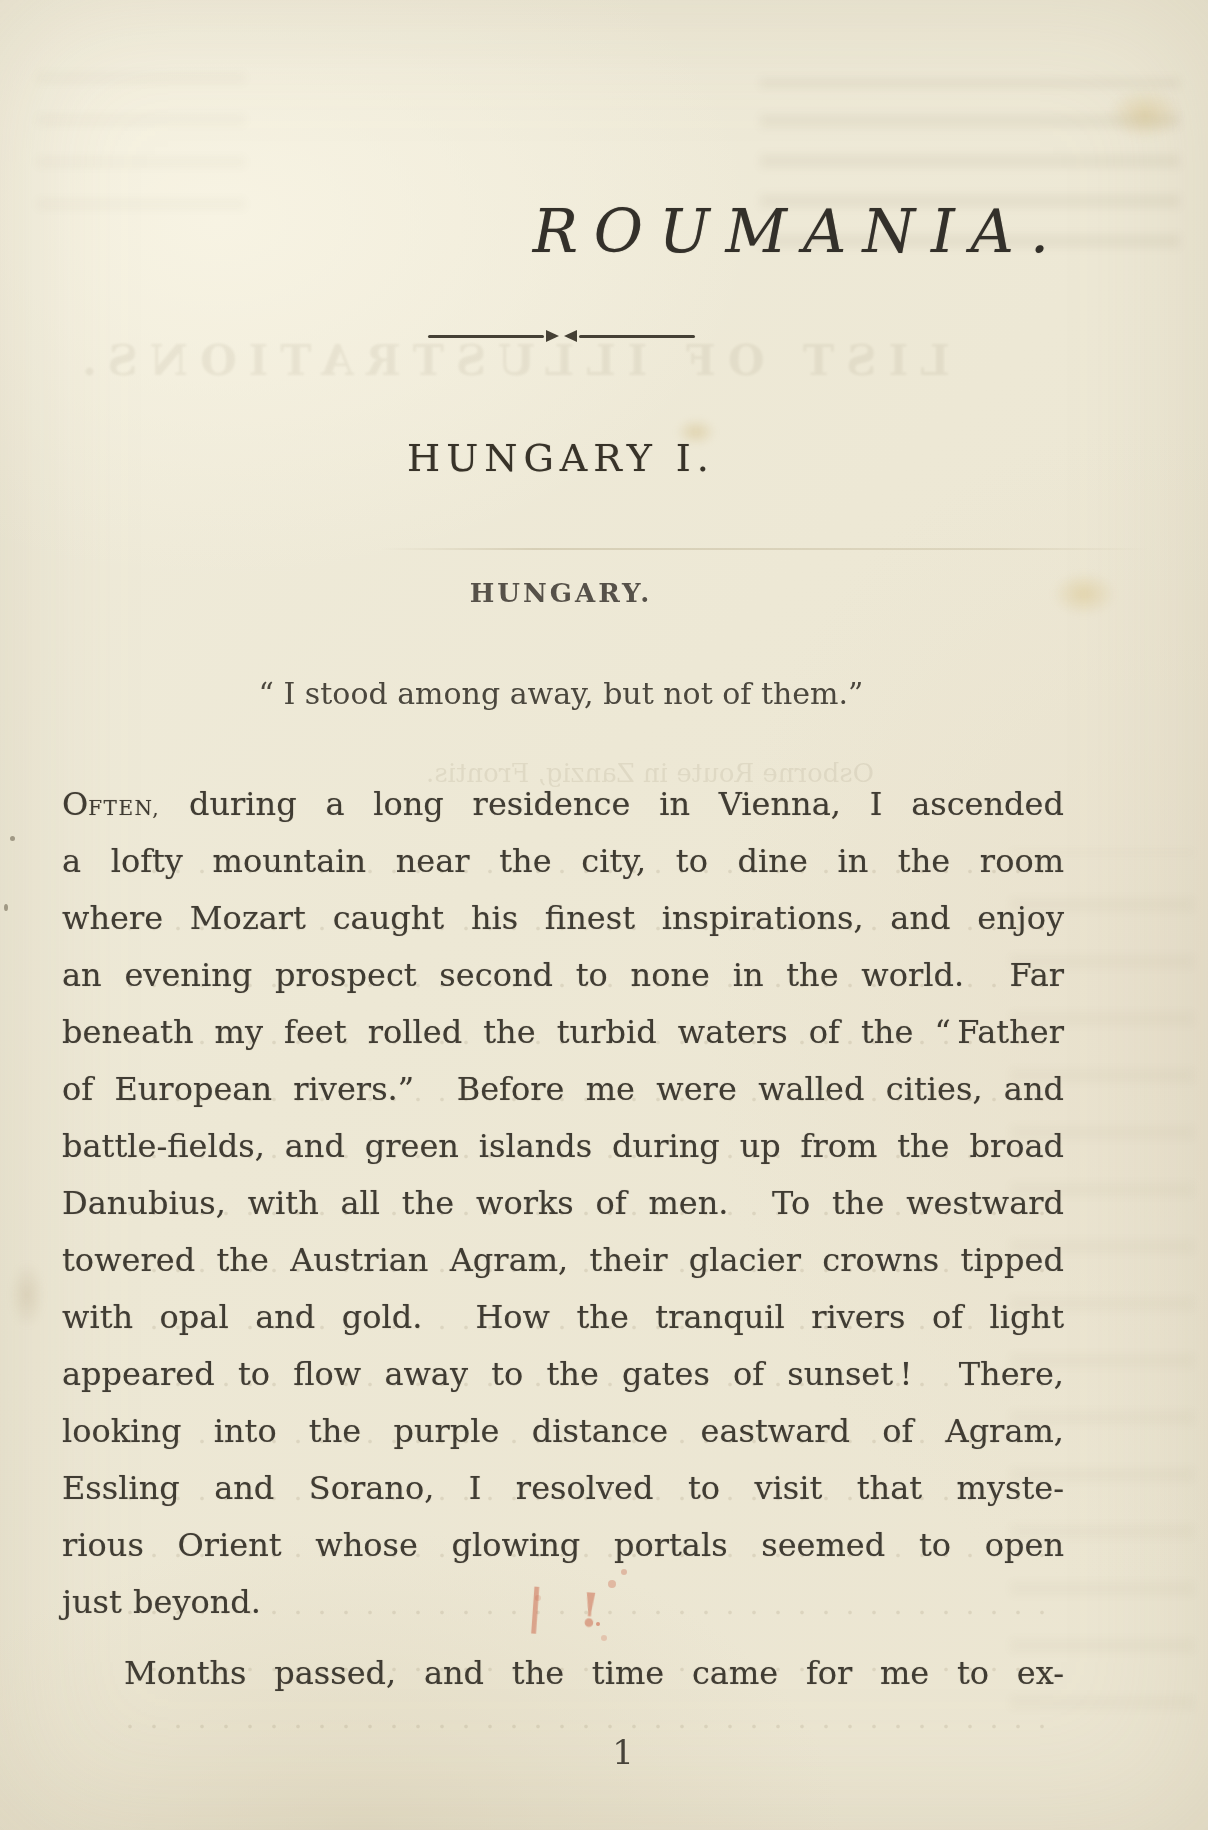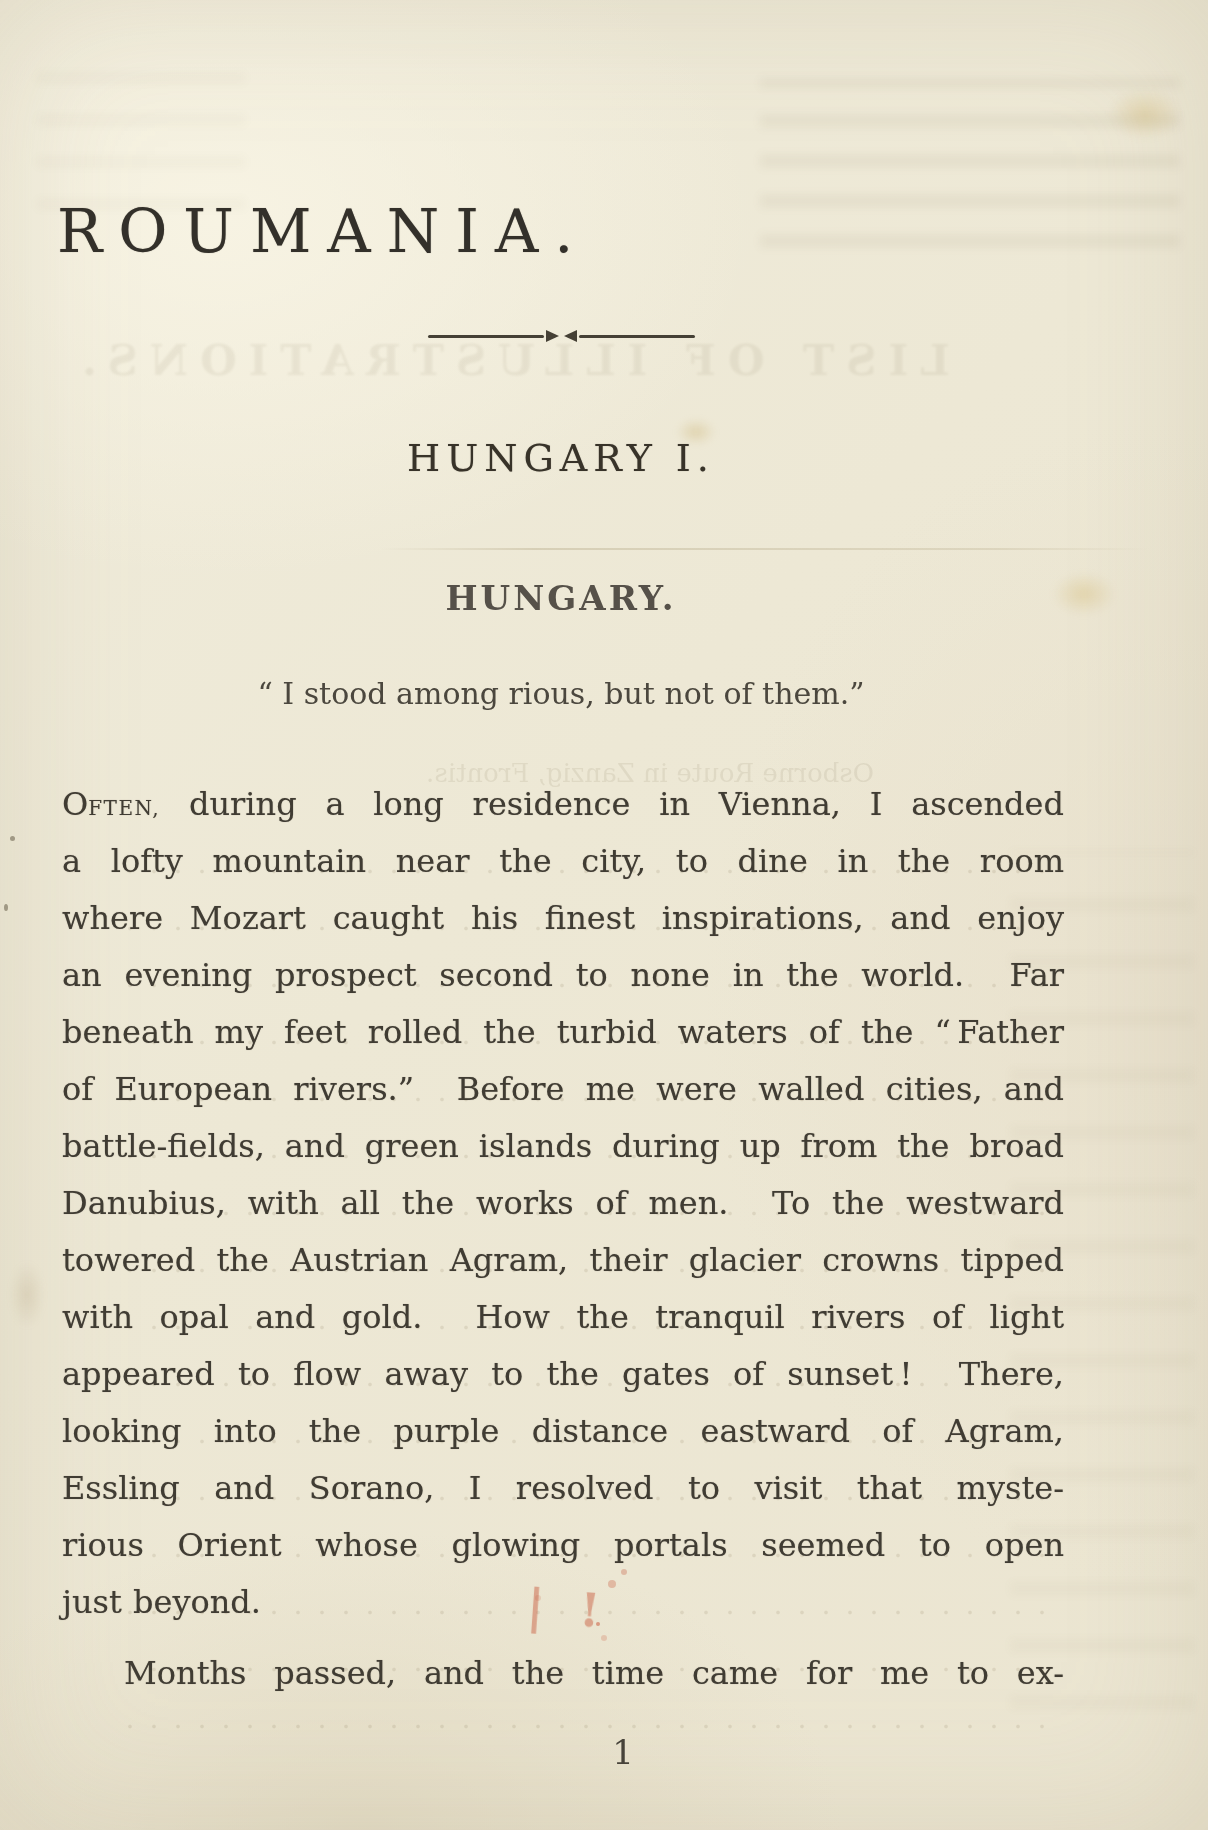--- a/index.html
+++ b/index.html
@@ -13,40 +13,41 @@
       radial-gradient(ellipse 900px 600px at 18% 12%, rgba(248,244,228,.9) 0%, rgba(248,244,228,0) 60%),
       radial-gradient(ellipse 700px 900px at 96% 55%, rgba(232,224,204,.8) 0%, rgba(232,224,204,0) 65%),
       radial-gradient(ellipse 800px 500px at 30% 100%, rgba(224,216,192,.7) 0%, rgba(224,216,192,0) 60%),
       linear-gradient(135deg,#f0ecdb 0%, #ede8d5 45%, #ebe5d1 100%);
     box-shadow: inset 0 0 140px rgba(165,152,118,.22);
     color:#3b3830;
   }
   
   .title{
     position:absolute;top:196px;left:57px;width:1008px;
-    text-align:left;font-size:60px;letter-spacing:16px;
+    text-align:right;font-size:60px;letter-spacing:16px;
     color:#33302a;text-shadow:0 0 1px rgba(50,45,38,.45);
     white-space:nowrap;
+    font-style:italic;
   }
   .divider{
     position:absolute;top:330px;left:57px;width:1008px;
     display:flex;justify-content:center;align-items:center;
   }
   .divider .seg{height:3px;width:116px;background:#454035;border-radius:2px;}
   .divider .tri-r{width:0;height:0;border-top:6px solid transparent;border-bottom:6px solid transparent;border-left:13px solid #454035;margin-left:2px;}
   .divider .tri-l{width:0;height:0;border-top:6px solid transparent;border-bottom:6px solid transparent;border-right:13px solid #454035;margin-right:2px;margin-left:5px;}
   .chapter{
     position:absolute;top:436px;left:57px;width:1008px;
     text-align:center;font-size:38px;letter-spacing:6px;
     color:#383329;text-shadow:0 0 1px rgba(55,50,40,.4);
     white-space:nowrap;
   }
   .section{
     position:absolute;top:578px;left:57px;width:1008px;
-    text-align:center;font-size:34px;font-weight:bold;letter-spacing:3px;
+    text-align:center;font-size:26px;font-weight:bold;letter-spacing:3px;
     color:#565149;white-space:nowrap;
   }
   .epigraph{
     position:absolute;top:676px;left:57px;width:1008px;
     text-align:center;font-size:30px;color:#4b473e;
     white-space:nowrap;
   }
   
   .body-text{
     position:absolute;top:776px;left:62px;width:1002px;
@@ -134,21 +135,21 @@
 
   <div class="divider">
     <span class="seg"></span>
     <span class="tri-r"></span>
     <span class="tri-l"></span>
     <span class="seg"></span>
   </div>
 
   <div class="chapter">HUNGARY I.</div>
   <div class="section">HUNGARY.</div>
-  <div class="epigraph">“ I stood among rious, but not of them.”</div>
+  <div class="epigraph">“ I stood among away, but not of them.”</div>
 
   <div class="body-text">
       <div class="bline j"><span class="lead-big">O</span><span class="lead-small">FTEN,</span> during a long residence in Vienna, I ascended</div>
       <div class="bline j">a lofty mountain near the city, to dine in the room</div>
       <div class="bline j">where Mozart caught his finest inspirations, and enjoy</div>
       <div class="bline j">an evening prospect second to none in the world.&nbsp; Far</div>
       <div class="bline j">beneath my feet rolled the turbid waters of the “ Father</div>
       <div class="bline j">of European rivers.”&nbsp; Before me were walled cities, and</div>
       <div class="bline j">battle-fields, and green islands during up from the broad</div>
       <div class="bline j">Danubius, with all the works of men.&nbsp; To the westward</div>

